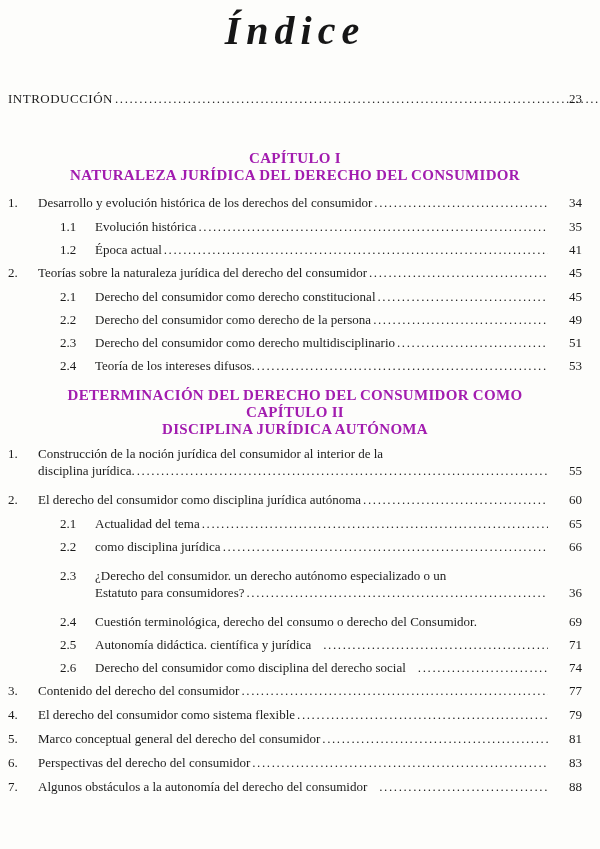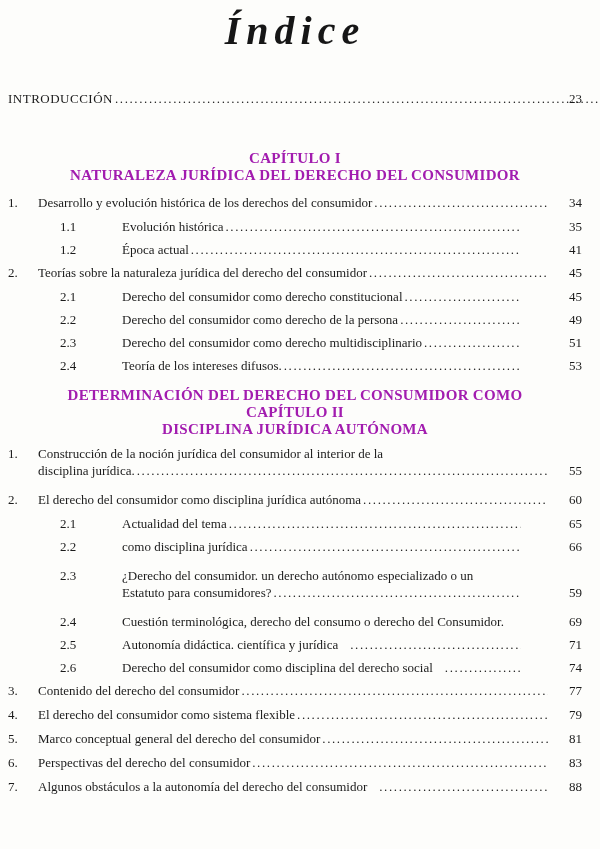--- a/index.html
+++ b/index.html
@@ -39,21 +39,21 @@
   .toc-row.intro {
     margin-top: 36px;
   }
   .intro .txt {
     letter-spacing: 0.5px;
   }
   .num {
     flex: none;
   }
   .l1 { margin-bottom: 7px; }
-  .l2 { margin-bottom: 6px; gap: 27px; }
+  .l2 { margin-bottom: 6px; }
   .l1 + .l1, .l2 + .l1 { margin-top: 3px; }
   .toc-row.multiline { margin-bottom: 12px; }
   .l1 .num { width: 30px; }
   .l2 { padding-left: 52px; }
   .l2 .num { width: 35px; }
   .body {
     flex: 1 1 auto;
     min-width: 0;
   }
   .txt-line {
@@ -197,21 +197,21 @@
             <div class="txt-line"><span class="txt">como disciplina jurídica</span><span class="leader"></span></div>
           </span>
           <span class="pg">66</span>
         </div>
         <div class="toc-row l2 multiline">
           <span class="num">2.3</span>
           <span class="body">
             <div class="txt-line"><span class="txt">¿Derecho del consumidor. un derecho autónomo especializado o  un</span></div>
             <div class="txt-line"><span class="txt">Estatuto  para consumidores?</span><span class="leader"></span></div>
           </span>
-          <span class="pg">59</span>
+          <span class="pg">36</span>
         </div>
         <div class="toc-row l2">
           <span class="num">2.4</span>
           <span class="body">
             <div class="txt-line"><span class="txt">Cuestión terminológica, derecho del consumo o derecho del Consumidor.</span><span class="leader no-dots"></span></div>
           </span>
           <span class="pg">69</span>
         </div>
         <div class="toc-row l2">
           <span class="num">2.5</span>

